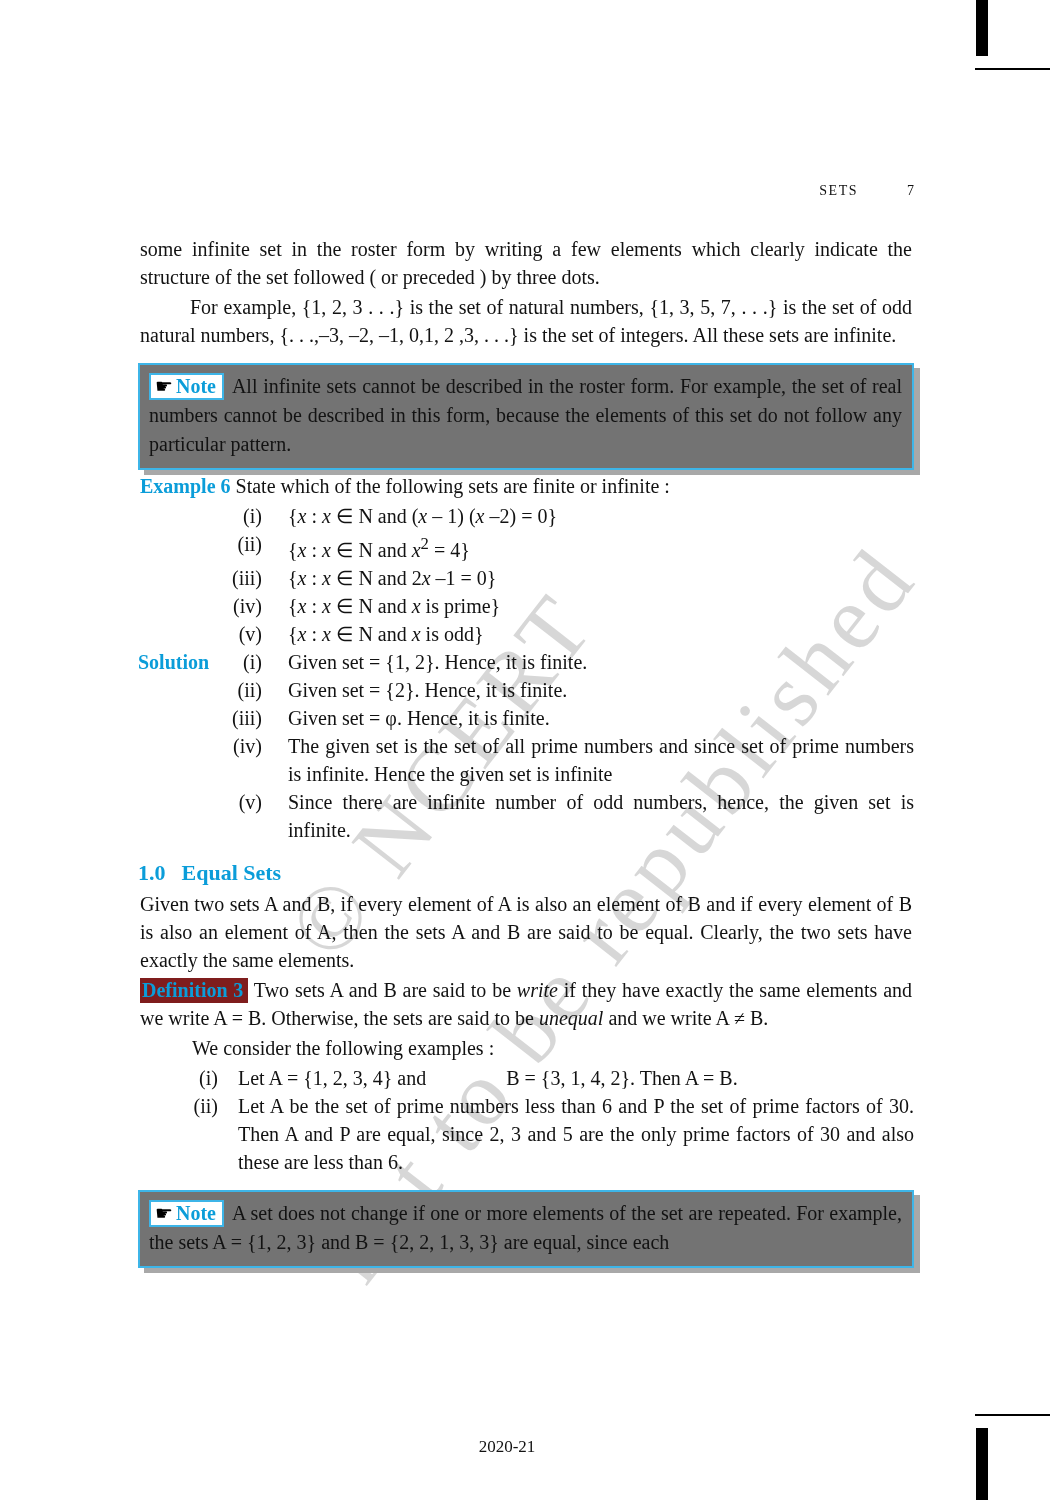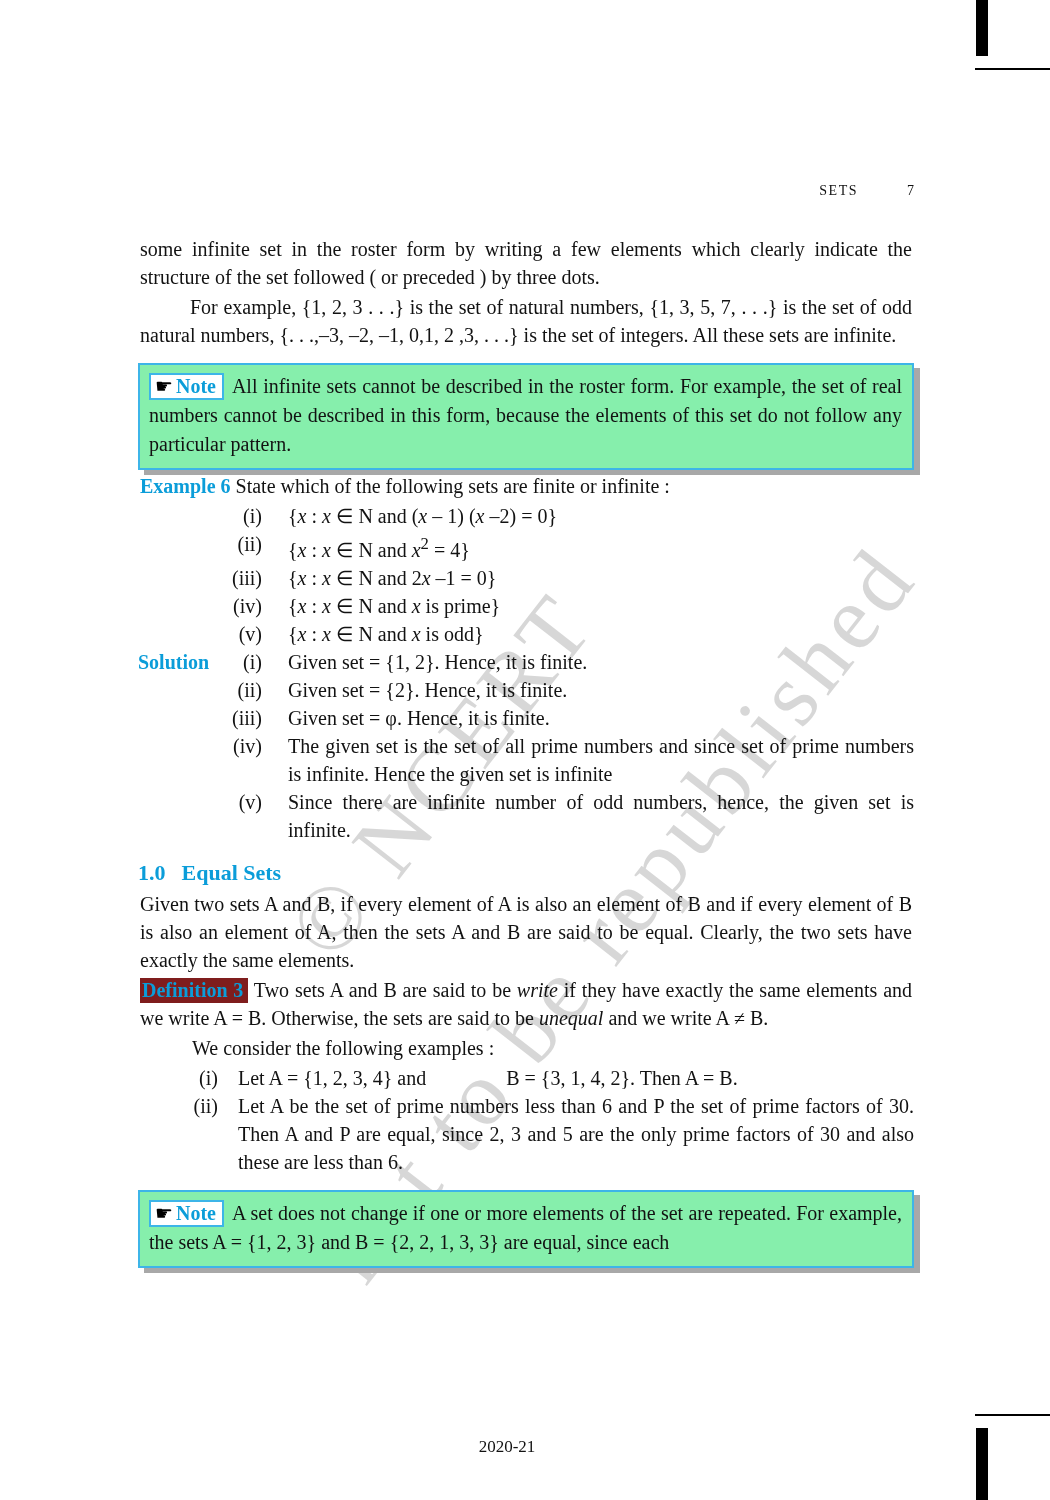--- a/index.html
+++ b/index.html
@@ -59,21 +59,21 @@
   }
   .content p { margin: 2px; }
   .indent-first { text-indent: 50px; }
 
   .accent { color: #0b9dd9; font-weight: bold; }
 
   
   .notebox {
     margin-top: 14px;
     border: 2px solid #3db5e8;
-    background: #86efac;
+    background: #737373;
     padding: 7px 10px 9px 9px;
     box-shadow: 6px 5px 0 #a8a8a8;
     line-height: 29px;
   }
   .note-label {
     display: inline-block;
     border: 2px solid #3db5e8;
     background: #ffffff;
     padding: 0 6px 0 4px;
     line-height: 23px;

